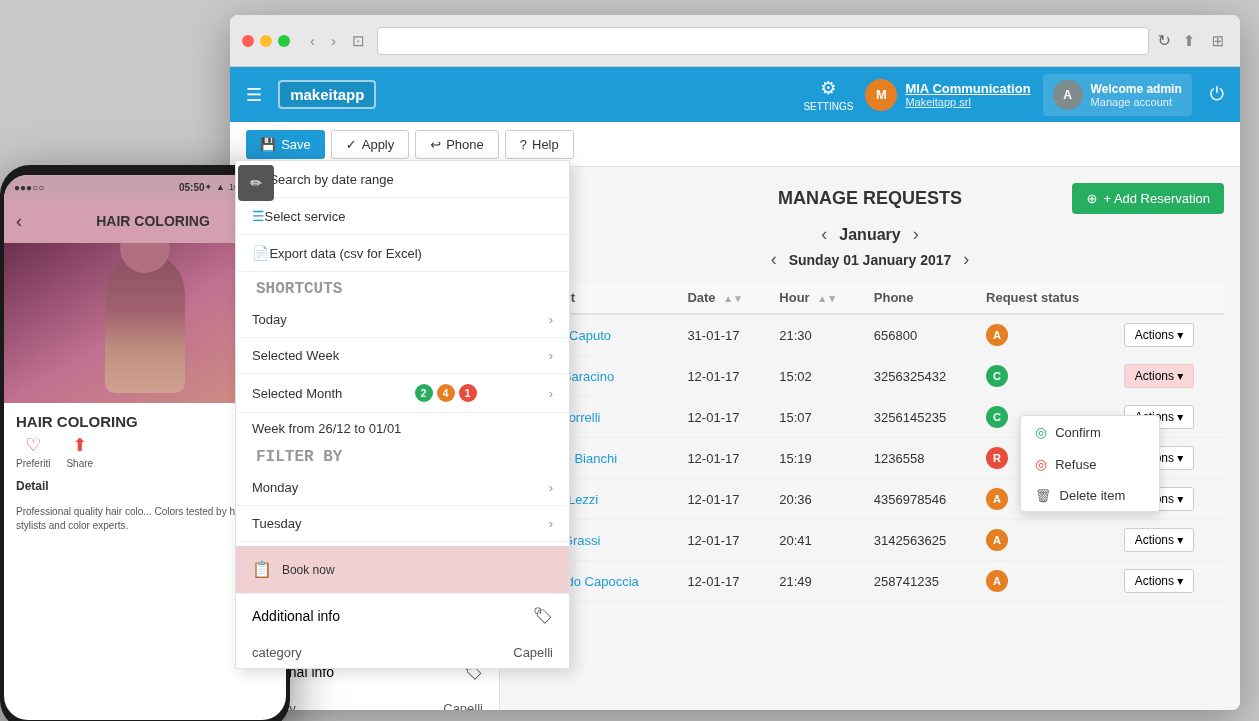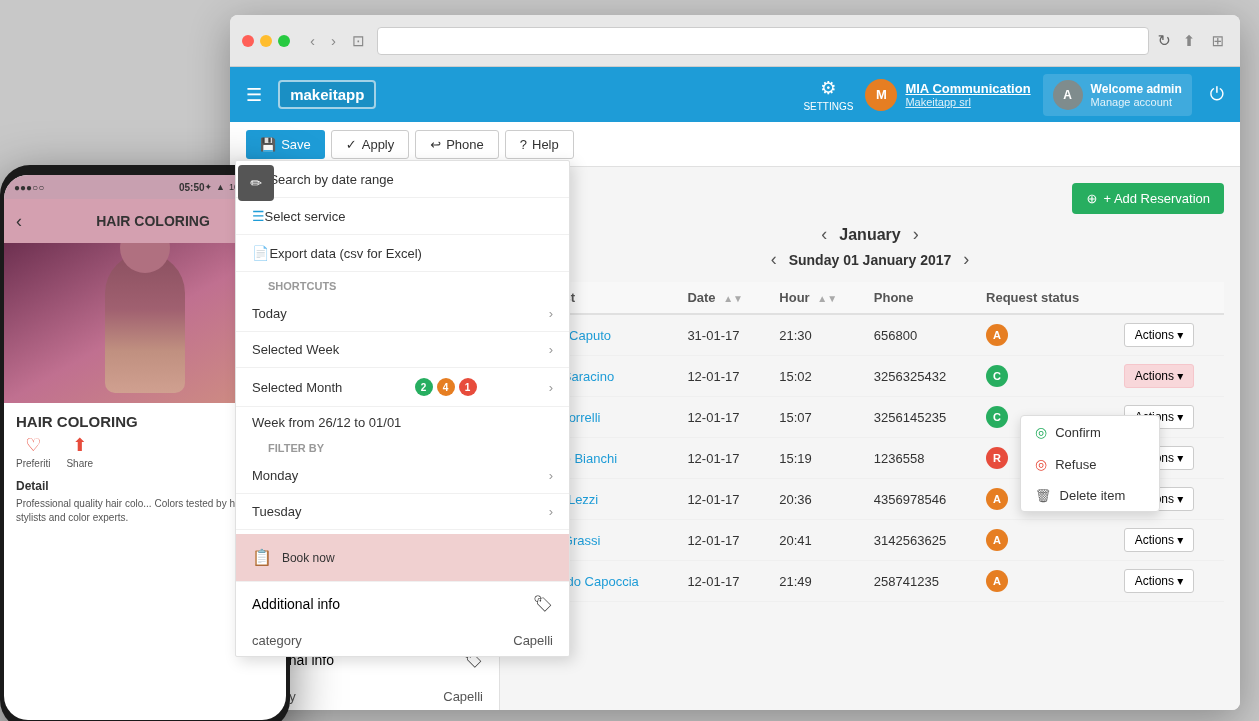--- a/index.html
+++ b/index.html
@@ -299,25 +299,26 @@
     }
 
     .menu-item-icon { color: #1e9cd7; font-size: 14px; }
 
     .menu-item-arrow {
       margin-left: auto;
       color: #999;
     }
 
     .menu-section {
-      padding: 8px 32px 4px;
-      font-size: 11px;
+      padding: 8px 20px 4px;
+      font-size: 16px;
       color: #999;
       text-transform: uppercase;
       font-weight: 600;
+      font-family: Liberation Mono, monospace;
     }
 
     .menu-week-label {
       padding: 8px 16px 4px;
       font-size: 13px;
       color: #333;
     }
 
     .menu-badges {
       display: flex;
@@ -665,21 +666,21 @@
 
     .mobile-action-icon {
       font-size: 18px;
       color: #e74c3c;
     }
 
     .mobile-section-title {
       font-size: 12px;
       font-weight: bold;
       color: #333;
-      margin-bottom: 4px;
+      margin-bottom: 12px;
     }
 
     .mobile-description {
       font-size: 10px;
       color: #555;
       line-height: 1.4;
     }
 
     
     .mobile-menu-panel {
@@ -840,20 +841,21 @@
 
         <div class="category-row">
           <span>category</span>
           <span>Capelli</span>
         </div>
       </div>
 
       <div class="right-panel">
         <div class="manage-requests-header">
           <div style="flex:1"></div>
+          <div class="manage-requests-title">MANAGE REQUESTS</div>
           <div style="flex:1; display:flex; justify-content:flex-end;">
             <button class="btn-add-reservation">
               <span>⊕</span>
               <span>+ Add Reservation</span>
             </button>
           </div>
         </div>
 
         <div class="calendar-nav">
           <button class="cal-nav-btn">‹</button>

